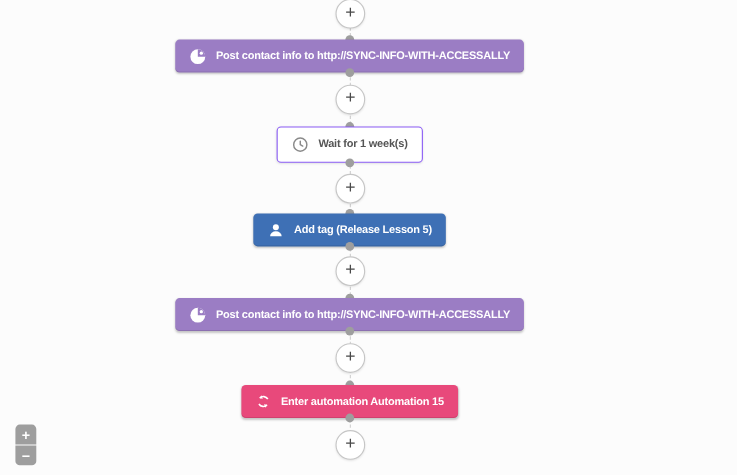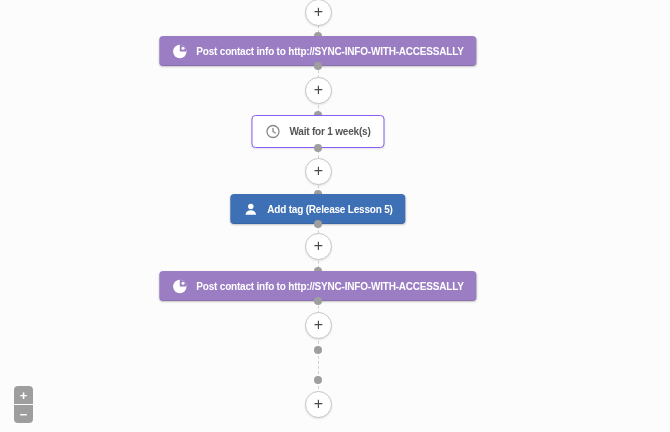--- a/index.html
+++ b/index.html
@@ -137,20 +137,31 @@
         <circle cx="8" cy="8" r="7.2" fill="#ffffff"></circle>
         <path d="M8 0.8 A7.2 7.2 0 0 1 15.2 8 L8 8 Z" fill="#9b7dc4"></path>
         <circle cx="11.4" cy="4.6" r="1.6" fill="#ffffff"></circle>
       </svg>
     </span>
     <span class="label">Post contact info to http://SYNC-INFO-WITH-ACCESSALLY</span>
   </div>
   <div class="dot" style="top:297px;"></div>
 
   <div class="dot" style="top:346px;"></div>
+  <div class="node node-automation" style="top:350px;">
+    <span class="icon">
+      <svg width="14" height="14" viewBox="0 0 16 16">
+        <path d="M12.6 5.4 A5.4 5.4 0 0 0 4.2 4.4" fill="none" stroke="#ffffff" stroke-width="1.7"></path>
+        <path d="M5.9 1.4 L4.0 4.6 L7.4 5.2 Z" fill="#ffffff"></path>
+        <path d="M3.4 10.6 A5.4 5.4 0 0 0 11.8 11.6" fill="none" stroke="#ffffff" stroke-width="1.7"></path>
+        <path d="M10.1 14.6 L12.0 11.4 L8.6 10.8 Z" fill="#ffffff"></path>
+      </svg>
+    </span>
+    <span class="label">Enter automation Automation 15</span>
+  </div>
   <div class="dot" style="top:376px;"></div>
 
   <div class="zoom-controls">
     <button class="zoom-btn zoom-in">
       <span>+</span>
     </button>
     <button class="zoom-btn zoom-out">
       <span>−</span>
     </button>
   </div>

